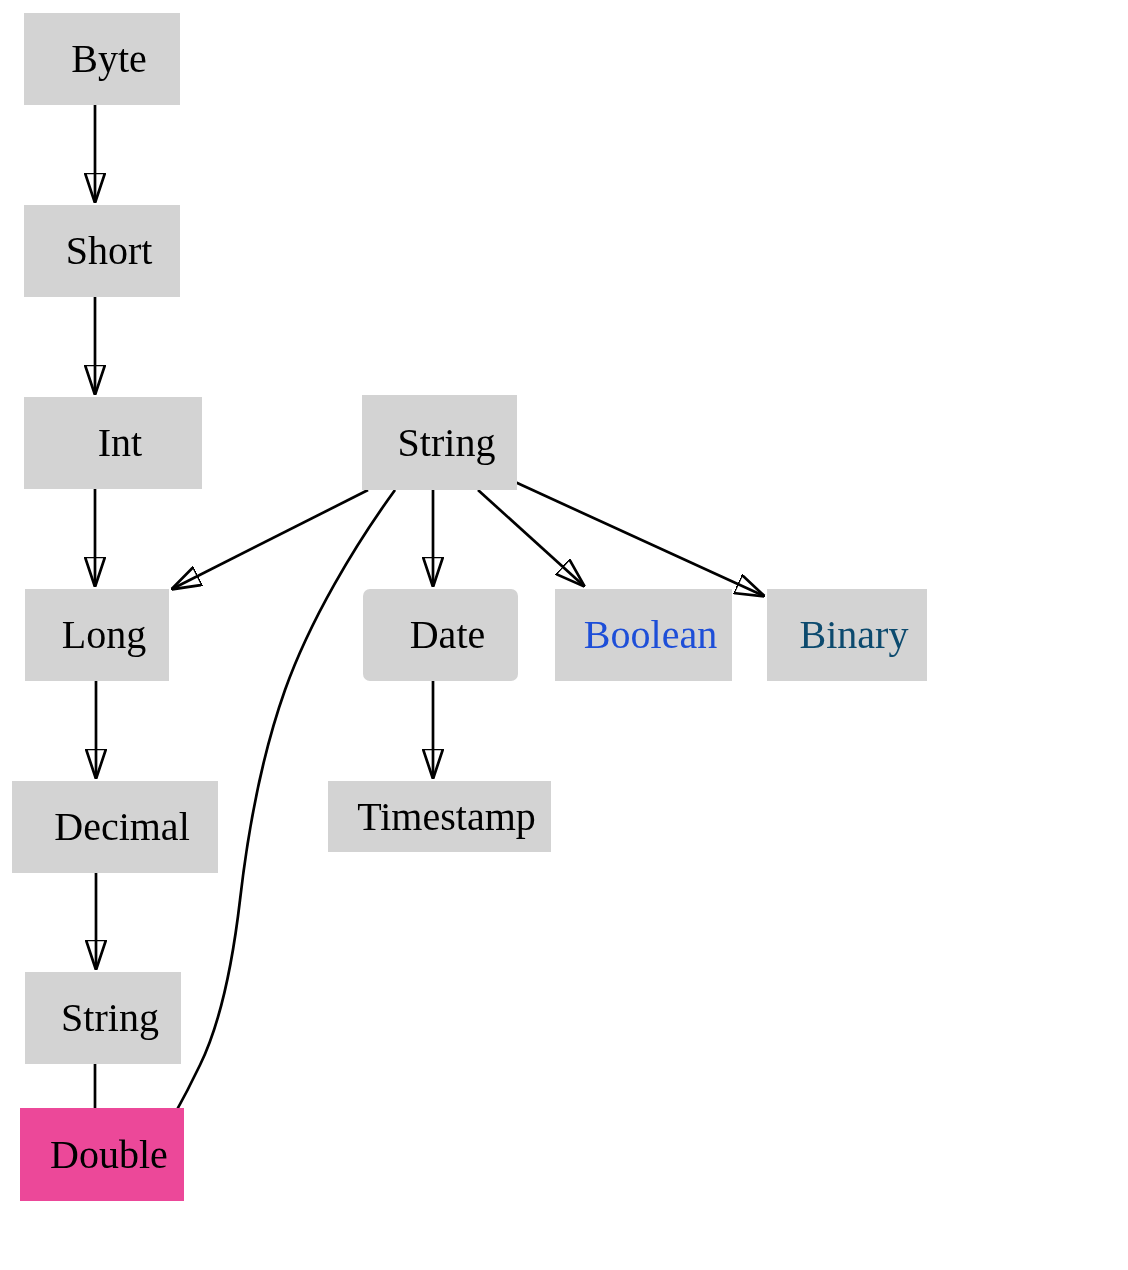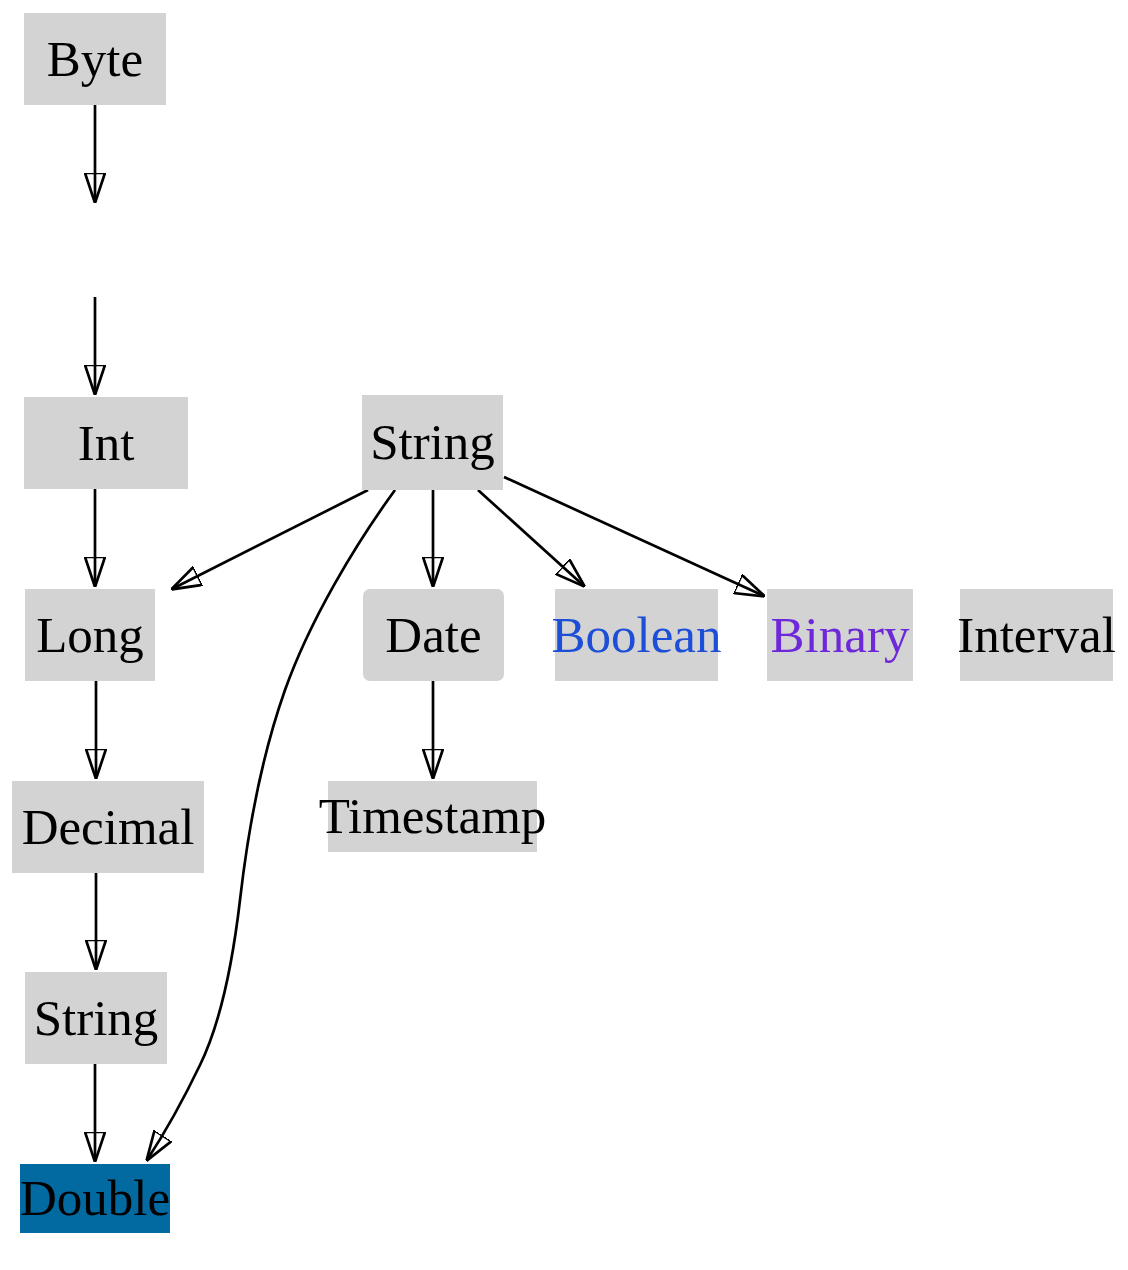--- a/index.html
+++ b/index.html
@@ -25,25 +25,26 @@
     fill: none;
     stroke: #000000;
     stroke-width: 2.7;
   }
   .node {
     position: absolute;
     background: #d3d3d3;
     display: flex;
     align-items: center;
     justify-content: center;
-    font-size: 51px;
+    font-size: 40px;
     color: #000000;
     line-height: 1;
     white-space: nowrap;
     user-select: none;
+    padding-left: 14px;
   }
 </style>
 </head>
 <body>
 
 <div id="canvas">
 
   <svg id="edges" viewBox="0 0 1128 1270" xmlns="http://www.w3.org/2000/svg">
     <defs>
       <marker id="arrow" viewBox="0 0 30 22" refX="29" refY="11" markerWidth="30" markerHeight="22" markerUnits="userSpaceOnUse" orient="auto">
@@ -58,25 +59,25 @@
     <path d="M478,490 L584,586" marker-end="url(#arrow)" style="stroke: rgb(0, 0, 0);"></path>
     <path d="M504,477 L764,596" marker-end="url(#arrow)" style="stroke: rgb(0, 0, 0);"></path>
     <path d="M395,490 C355,545 310,620 285,690 C262,755 248,830 240,900 C233,960 222,1020 200,1065 C188,1090 168,1128 147,1160" marker-end="url(#arrow)" style="stroke: rgb(0, 0, 0);"></path>
     <path d="M96,681 L96,778" marker-end="url(#arrow)" style="stroke: rgb(0, 0, 0);"></path>
     <path d="M96,873 L96,969" marker-end="url(#arrow)" style="stroke: rgb(0, 0, 0);"></path>
     <path d="M95,1064 L95,1161" marker-end="url(#arrow)" style="stroke: rgb(0, 0, 0);"></path>
     <path d="M433,681 L433,778" marker-end="url(#arrow)" style="stroke: rgb(0, 0, 0);"></path>
   </svg>
 
   <div class="node" style="left: 24px; top: 13px; width: 142px; height: 92px; background: rgb(211, 211, 211); color: rgb(0, 0, 0);">Byte</div>
+  <div class="node" style="left: 24px; top: 205px; width: 142px; height: 92px; background: rgb(211, 211, 211); color: rgb(0, 0, 0);">Short</div>
   <div class="node" style="left: 24px; top: 397px; width: 164px; height: 92px; background: rgb(211, 211, 211); color: rgb(0, 0, 0);">Int</div>
   <div class="node" style="left: 362px; top: 395px; width: 141px; height: 95px; background: rgb(211, 211, 211); color: rgb(0, 0, 0);">String</div>
   <div class="node" style="left: 25px; top: 589px; width: 130px; height: 92px; background: rgb(211, 211, 211); color: rgb(0, 0, 0);">Long</div>
   <div class="node" style="left: 363px; top: 589px; width: 141px; height: 92px; background: rgb(211, 211, 211); color: rgb(0, 0, 0); border-radius: 7px;">Date</div>
   <div class="node" style="left: 555px; top: 589px; width: 163px; height: 92px; background: rgb(211, 211, 211); color: #1d4ed8;">Boolean</div>
-  <div class="node" style="left: 767px; top: 589px; width: 146px; height: 92px; background: rgb(211, 211, 211); color: #6d28d9;">Binary</div>
-  <div class="node" style="left: 960px; top: 589px; width: 153px; height: 92px; background: rgb(211, 211, 211); color: rgb(0, 0, 0);">Interval</div>
+  <div class="node" style="left: 767px; top: 589px; width: 146px; height: 92px; background: rgb(211, 211, 211); color: #0c4a6e;">Binary</div>
   <div class="node" style="left: 12px; top: 781px; width: 192px; height: 92px; background: rgb(211, 211, 211); color: rgb(0, 0, 0);">Decimal</div>
   <div class="node" style="left: 328px; top: 781px; width: 209px; height: 71px; background: rgb(211, 211, 211); color: rgb(0, 0, 0);">Timestamp</div>
   <div class="node" style="left: 25px; top: 972px; width: 142px; height: 92px; background: rgb(211, 211, 211); color: rgb(0, 0, 0);">String</div>
-  <div class="node" style="left: 20px; top: 1164px; width: 150px; height: 69px; background: #0369a1; color: rgb(0, 0, 0);">Double</div>
+  <div class="node" style="left: 20px; top: 1108px; width: 150px; height: 93px; background: #ec4899; color: rgb(0, 0, 0);">Double</div>
 
 </div>
 
 </body></html>

